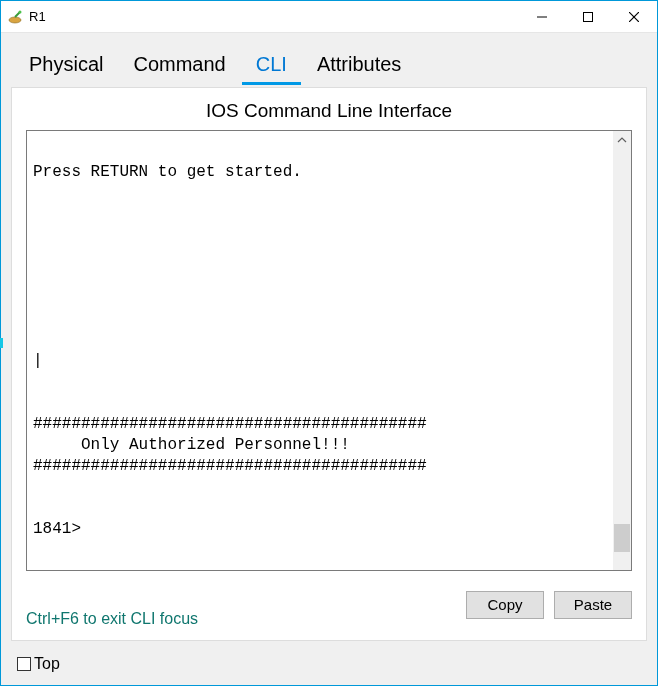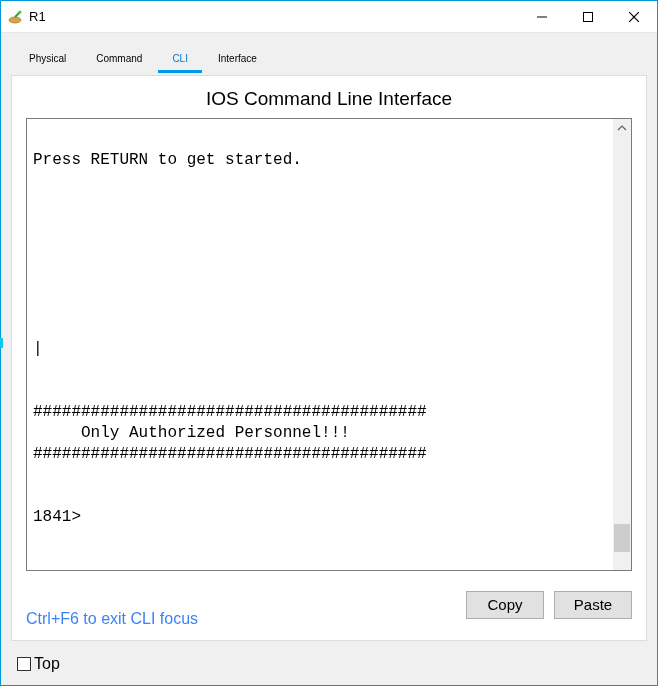--- a/index.html
+++ b/index.html
@@ -81,21 +81,21 @@
       flex-direction: column;
     }
     
     .tabs {
       display: flex;
       gap: 2px;
       padding-left: 4px;
     }
     .tab {
       padding: 8px 14px 6px 14px;
-      font-size: 10px;
+      font-size: 20px;
       color: #000;
       cursor: pointer;
       border-bottom: 3px solid transparent;
       text-align: center;
     }
     .tab.active {
       color: #0078d4;
       border-bottom: 3px solid #0099e6;
     }
     
@@ -162,21 +162,21 @@
     }
     .bottom-row {
       display: flex;
       align-items: center;
       padding-top: 10px;
       gap: 10px;
     }
     .hint {
       flex: 1;
       font-size: 16px;
-      color: #3b82f6;
+      color: #0f766e;
       margin-top: 29px;
     }
     .btn {
       min-width: 78px;
       height: 28px;
       background: #e1e1e1;
       border: 1px solid #adadad;
       font-size: 15px;
       font-family: inherit;
       color: #000;
@@ -240,21 +240,21 @@
       </button>
     </div>
   </div>
 
   <div class="content">
 
     <div class="tabs">
       <div class="tab">Physical</div>
       <div class="tab">Command</div>
       <div class="tab active">CLI</div>
-      <div class="tab">Interface</div>
+      <div class="tab">Attributes</div>
     </div>
 
     <div class="panel">
       <div class="panel-title">IOS Command Line Interface</div>
 
       <div class="terminal-wrap">
         <div class="terminal">
 Press RETURN to get started.
 
 

